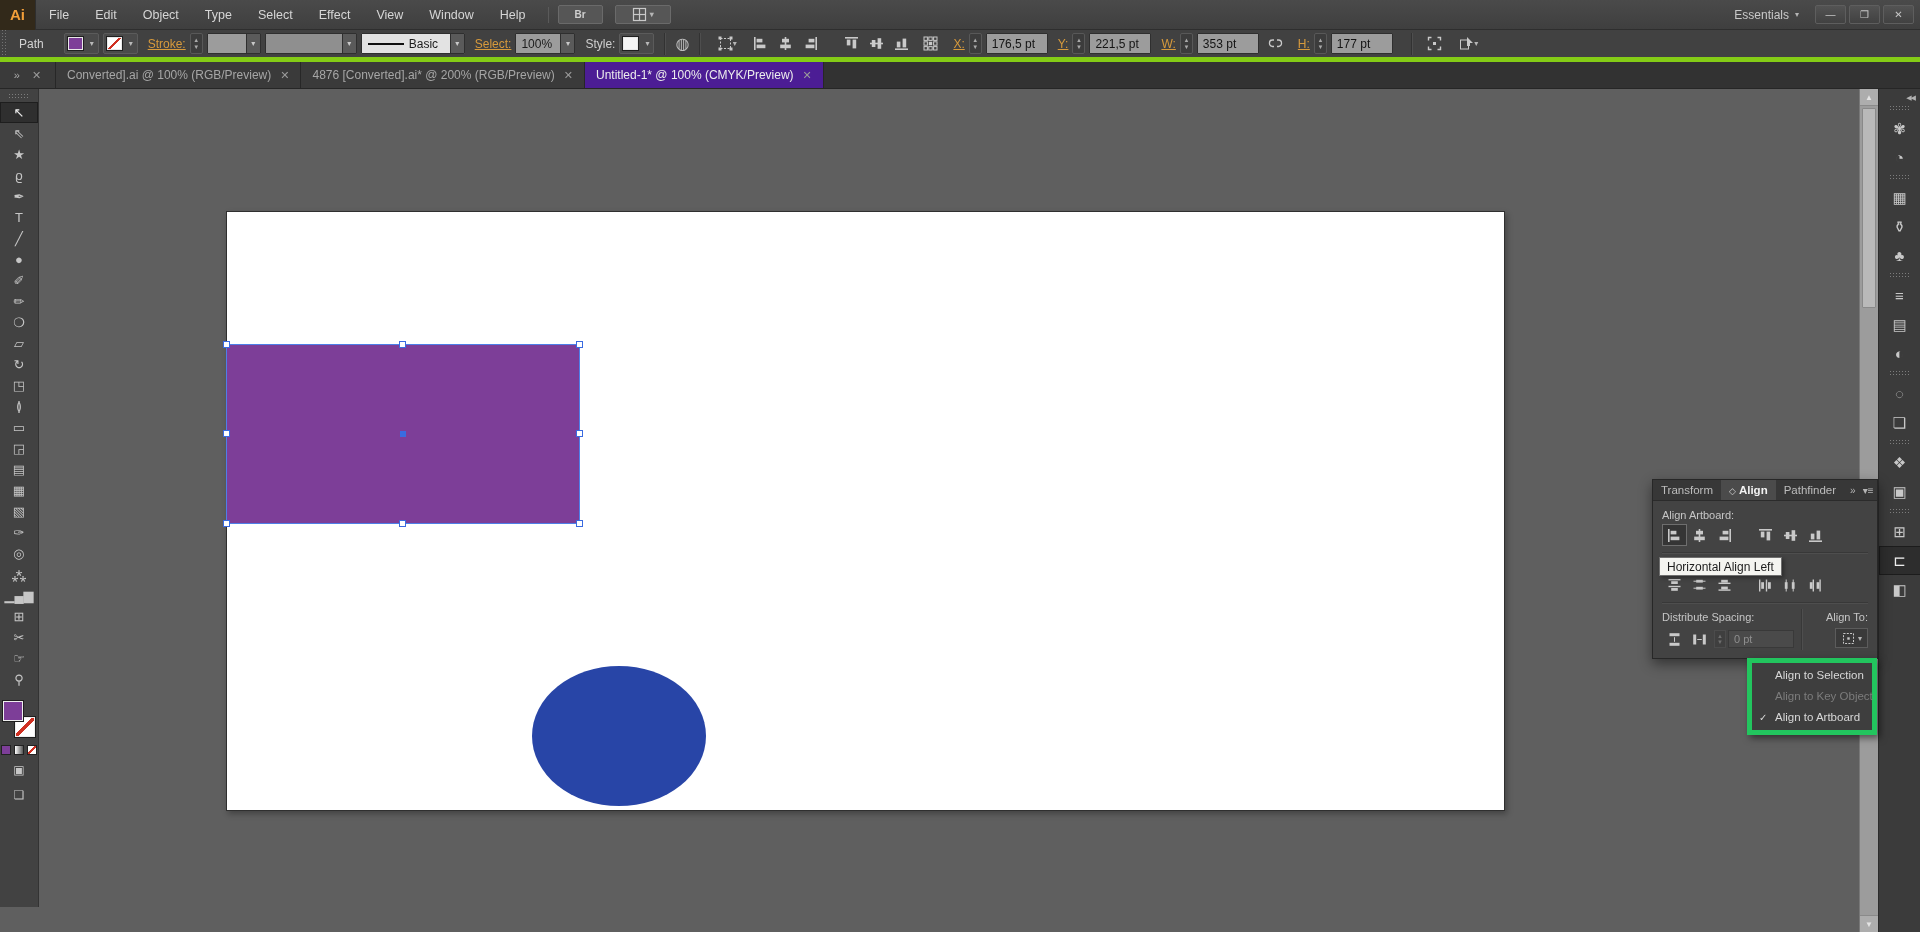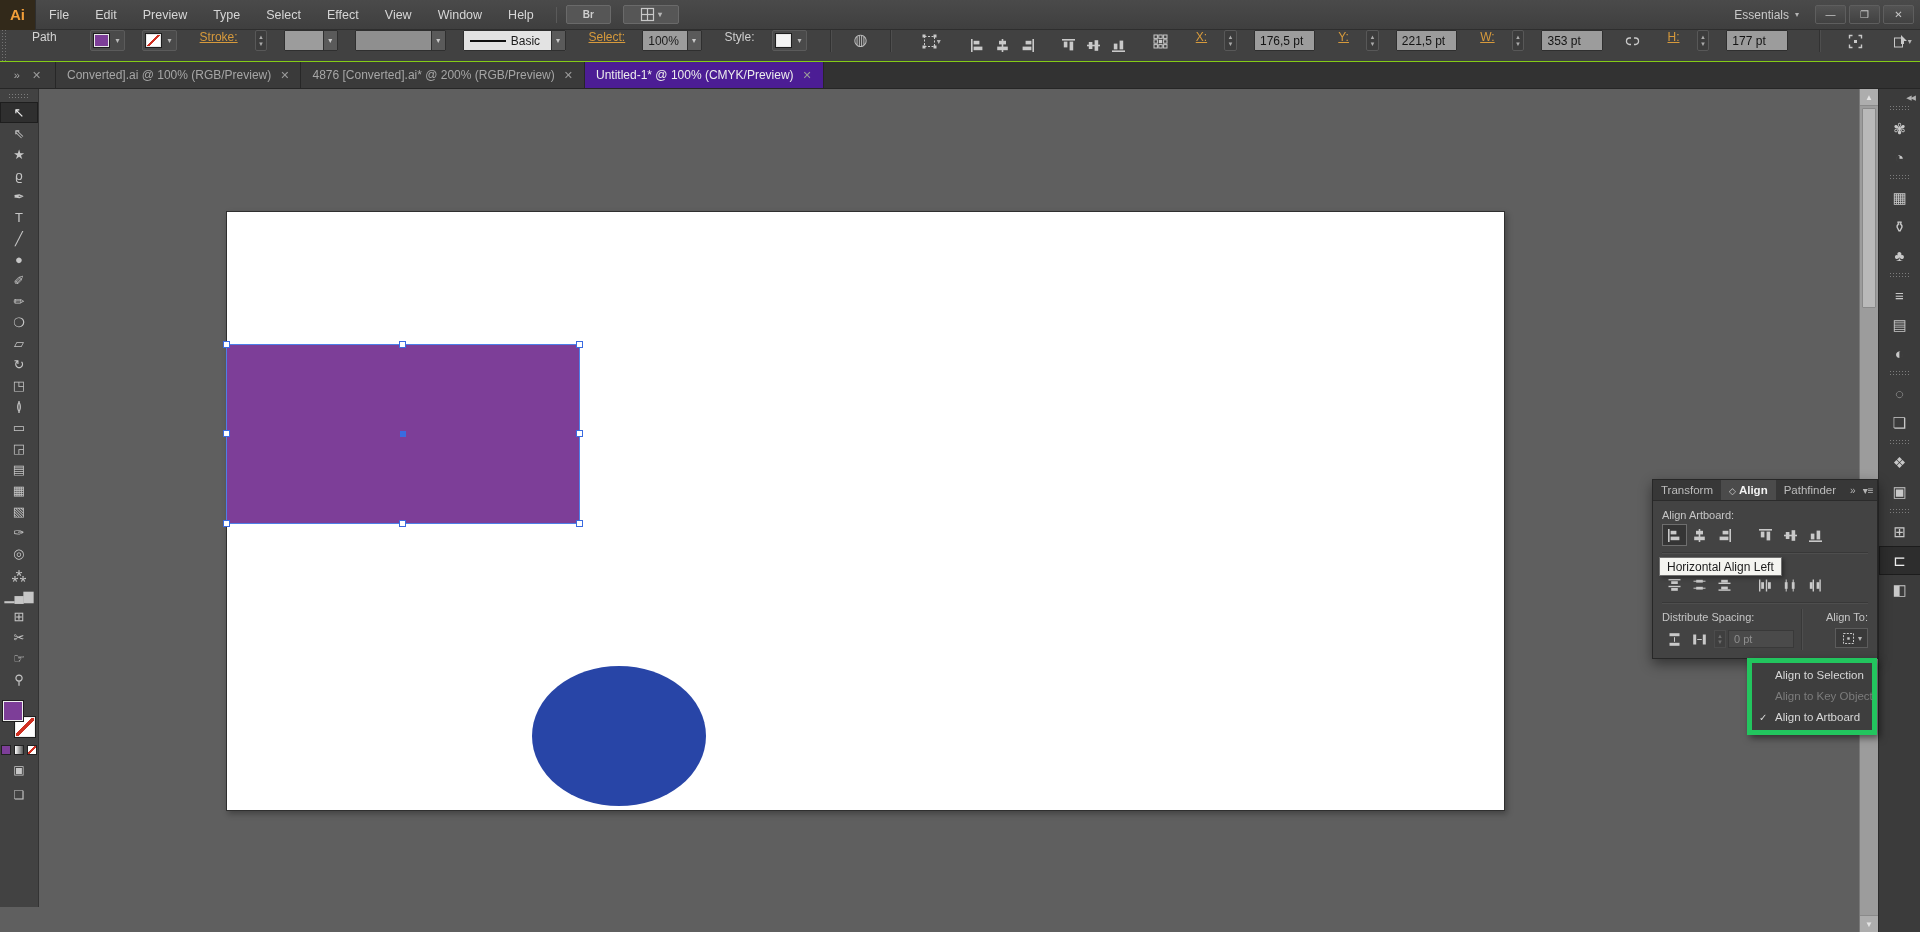--- a/index.html
+++ b/index.html
@@ -11,21 +11,21 @@
   .menu-item{padding:0 13px;font-size:12.5px;color:#d6d6d6;line-height:30px;cursor:default}
   .mb-sep{width:1px;height:16px;background:#5a5a5a;margin:0 9px}
   .mb-btn{height:19px;min-width:25px;background:#565656;border:1px solid #6a6a6a;border-radius:2px;color:#cfcfcf;font-size:10px;font-weight:bold;display:flex;align-items:center;justify-content:center;margin-right:12px;padding:0 16px}
   .mb-right{margin-left:auto;display:flex;align-items:center}
   .ws-switch{color:#c9c9c9;font-size:12px;margin-right:16px;display:flex;align-items:center;gap:6px}
   .dd-arrow{font-size:8px;color:#b5b5b5}
   .winbtns{display:flex;gap:3px;margin-right:6px}
   .winbtn{width:31px;height:19px;border:1px solid #5e5e5e;border-radius:2px;background:linear-gradient(#535353,#414141);color:#c6c6c6;font-size:10px;display:flex;align-items:center;justify-content:center}
 
   
-  .controlbar{height:32px;background:#414141;border-bottom:1px solid #84cc16;display:flex;font-size:12px;color:#cfcfcf;gap:17px}
+  .controlbar{height:32px;background:#414141;border-bottom:5px solid #84cc16;display:flex;align-items:center;font-size:12px;color:#cfcfcf;gap:4px}
   .grip{width:8px;align-self:stretch;background-image:radial-gradient(#737373 30%,transparent 36%);background-size:3px 3px;background-position:1px 2px}
   .obj-label{margin:0 16px 0 7px;color:#d4d4d4}
   .swatch-btn{display:flex;align-items:center;height:21px;border:1px solid #5b5b5b;background:#4a4a4a;border-radius:2px}
   .swatch{width:17px;height:15px;margin:2px;border:1px solid #1f1f1f;box-shadow:inset 0 0 0 1px #e8e8e8}
   .stroke-swatch{background:linear-gradient(135deg,#fff 43%,#d03022 43%,#d03022 55%,#fff 55%)}
   .sw-dd{width:12px;text-align:center;color:#b9b9b9;font-size:8px}
   .lbl-link{color:#d79a3c;text-decoration:underline;margin-left:6px}
   .stepper{width:13px;height:21px;background:#3c3c3c;border:1px solid #585858;display:flex;flex-direction:column;align-items:center;justify-content:center;color:#aaa;font-size:6px;line-height:7px;border-radius:2px}
   .combo{height:21px;background:#9c9c9c;border:1px solid #2f2f2f;display:flex;align-items:center;color:#1c1c1c;border-radius:1px}
   .combo .val{padding:0 5px;white-space:nowrap}
@@ -114,21 +114,21 @@
   .dd-check{position:absolute;left:7px;font-size:10px}
 </style>
 </head>
 <body>
 
 <div class="menubar">
   <div class="logo">Ai</div>
   <div id="menus" style="display:flex">
       <div class="menu-item">File</div>
       <div class="menu-item">Edit</div>
-      <div class="menu-item">Preview</div>
+      <div class="menu-item">Object</div>
       <div class="menu-item">Type</div>
       <div class="menu-item">Select</div>
       <div class="menu-item">Effect</div>
       <div class="menu-item">View</div>
       <div class="menu-item">Window</div>
       <div class="menu-item">Help</div>
     </div>
   <div class="mb-sep"></div>
   <div class="mb-btn">Br</div>
   <div class="mb-btn" style="gap:3px">

